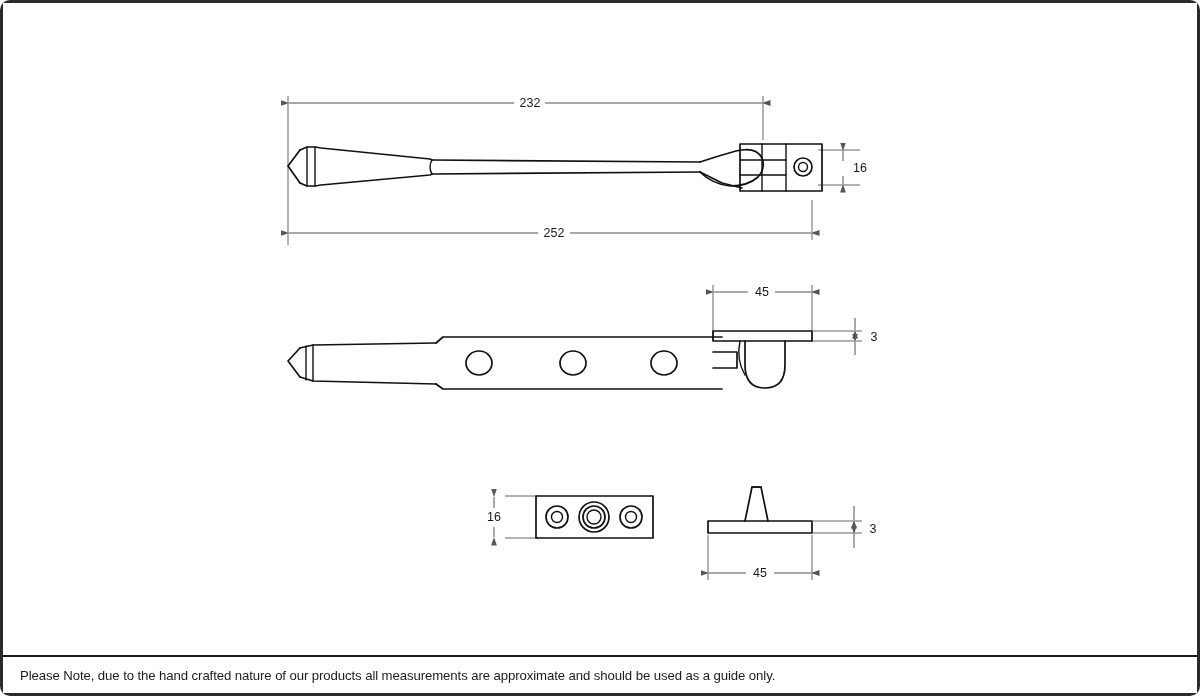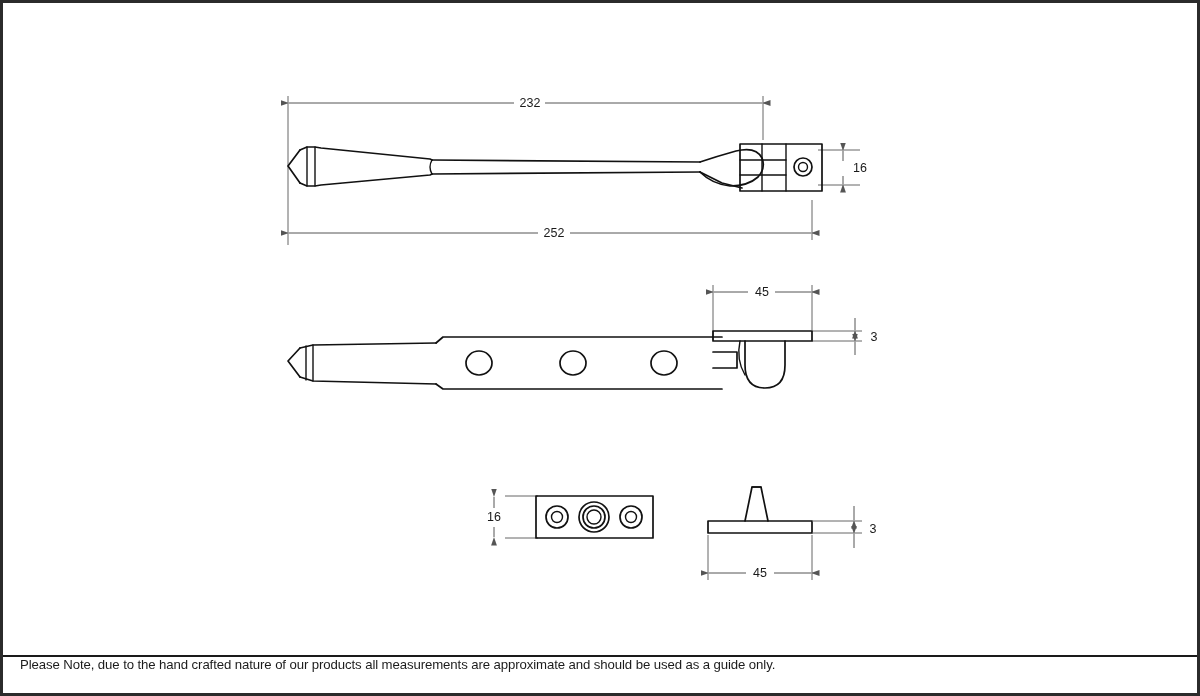--- a/index.html
+++ b/index.html
@@ -10,20 +10,21 @@
   body {
     font-family: "Liberation Sans", sans-serif;
   }
   #page {
     position: relative;
     width: 1200px;
     height: 696px;
     background: #ffffff;
     box-sizing: border-box;
     overflow: hidden;
+    border-radius: 10px;
   }
   .frame-border {
     position: absolute;
     background: #2b2b2b;
   }
   #border-top    { left: 0;   top: 0;    width: 1200px; height: 3px; }
   #border-bottom { left: 0;   top: 693px;width: 1200px; height: 3px; }
   #border-left   { left: 0;   top: 0;    width: 3px;    height: 696px; }
   #border-right  { left: 1197px; top: 0; width: 3px;    height: 696px; }
   #divider       { left: 3px; top: 655px;width: 1194px; height: 2px; background:#1a1a1a; }
@@ -35,20 +36,21 @@
     width: 1200px;
     height: 655px;
   }
   #footer-note {
     position: absolute;
     left: 0;
     top: 657px;
     width: 1200px;
     height: 36px;
     display: flex;
+    align-items: center;
   }
   #footer-note-text {
     padding-left: 20px;
     font-size: 13.2px;
     color: #1c1c1c;
     letter-spacing: -0.1px;
     font-family: "Liberation Sans", sans-serif;
   }
   svg text.dim-label {
     font-family: "Liberation Sans", sans-serif;

